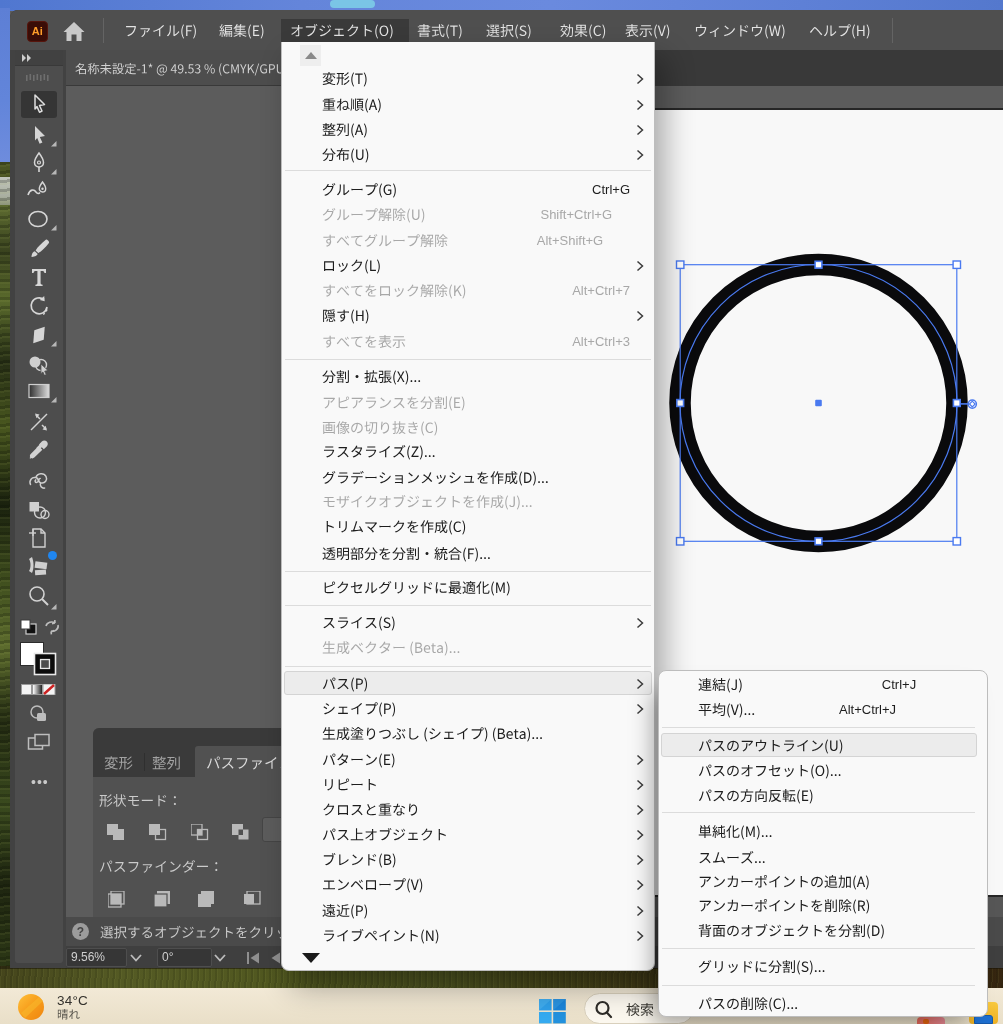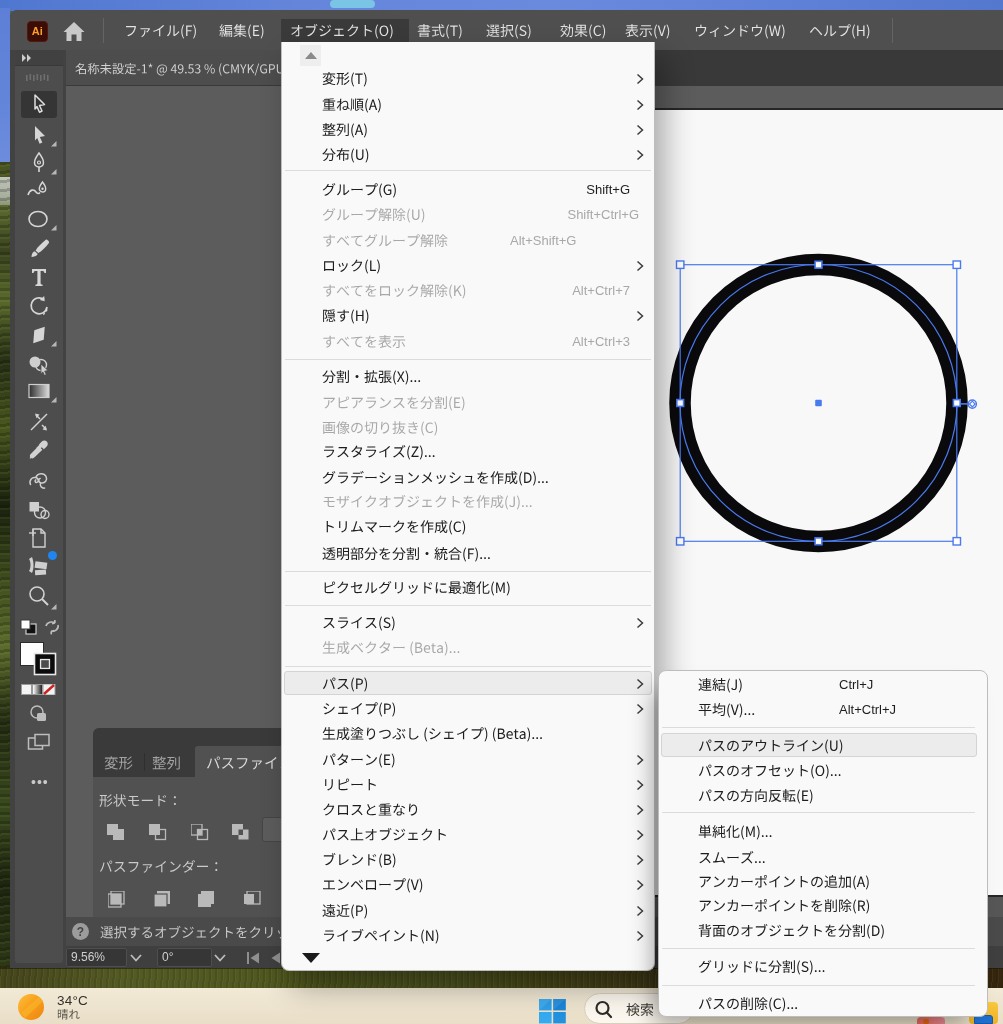--- a/index.html
+++ b/index.html
@@ -736,49 +736,49 @@
         <g fill="#1e1e1e" transform="translate(0 12.88) scale(0.01400)">
           <use href="#q89"></use>
           <use href="#q7" x="1000"></use>
           <use href="#q67" x="2000"></use>
           <use href="#q39" x="3000"></use>
           <use href="#q8" x="4000"></use>
           <use href="#q61" x="4338"></use>
           <use href="#q10" x="5027"></use>
         </g>
       </svg>
-      <div class="abs" style="left:229px;top:140px;width:120px;height:17px;color:#1e1e1e;font-size:13px;text-align:right;line-height:16px">Shift+G</div>
+      <div class="abs" style="left:229px;top:140px;width:120px;height:17px;color:#1e1e1e;font-size:13px;text-align:right;line-height:16px">Ctrl+G</div>
       <svg class="ts" style="left:41.0px;top:165.1px" width="103.6" height="17.1">
         <g fill="#a8a8a8" transform="translate(0 12.88) scale(0.01400)">
           <use href="#q89"></use>
           <use href="#q7" x="1000"></use>
           <use href="#q67" x="2000"></use>
           <use href="#q39" x="3000"></use>
           <use href="#q90" x="4000"></use>
           <use href="#q91" x="5000"></use>
           <use href="#q8" x="6000"></use>
           <use href="#q63" x="6338"></use>
           <use href="#q10" x="7059"></use>
         </g>
       </svg>
-      <div class="abs" style="left:238px;top:165px;width:120px;height:17px;color:#a8a8a8;font-size:13px;text-align:right;line-height:16px">Shift+Ctrl+G</div>
+      <div class="abs" style="left:211px;top:165px;width:120px;height:17px;color:#a8a8a8;font-size:13px;text-align:right;line-height:16px">Shift+Ctrl+G</div>
       <svg class="ts" style="left:41.0px;top:190.6px" width="126.0" height="17.1">
         <g fill="#a8a8a8" transform="translate(0 12.88) scale(0.01400)">
           <use href="#q78"></use>
           <use href="#q92" x="1000"></use>
           <use href="#q93" x="2000"></use>
           <use href="#q89" x="3000"></use>
           <use href="#q7" x="4000"></use>
           <use href="#q67" x="5000"></use>
           <use href="#q39" x="6000"></use>
           <use href="#q90" x="7000"></use>
           <use href="#q91" x="8000"></use>
         </g>
       </svg>
-      <div class="abs" style="left:229px;top:190.5px;width:120px;height:17px;color:#a8a8a8;font-size:13px;text-align:left;line-height:16px">Alt+Shift+G</div>
+      <div class="abs" style="left:229px;top:190.5px;width:120px;height:17px;color:#a8a8a8;font-size:13px;text-align:center;line-height:16px">Alt+Shift+G</div>
       <svg class="ts" style="left:41.0px;top:216.1px" width="59.1" height="17.1">
         <g fill="#1e1e1e" transform="translate(0 12.88) scale(0.01400)">
           <use href="#q94"></use>
           <use href="#q82" x="1000"></use>
           <use href="#q18" x="2000"></use>
           <use href="#q8" x="3000"></use>
           <use href="#q95" x="3338"></use>
           <use href="#q10" x="3881"></use>
         </g>
       </svg>
@@ -1200,21 +1200,21 @@
       <div class="abs" style="left:0px;top:0px;width:330px;height:346.5px;background:#f9f9f9;border:1px solid #bdbdbd;border-radius:8px;box-shadow:-12px 14px 22px -8px rgba(0,0,0,.38)"></div>
       <svg class="ts" style="left:40.0px;top:6.6px" width="45.0" height="17.1">
         <g fill="#1e1e1e" transform="translate(0 12.88) scale(0.01400)">
           <use href="#q154"></use>
           <use href="#q155" x="1000"></use>
           <use href="#q8" x="2000"></use>
           <use href="#q123" x="2338"></use>
           <use href="#q10" x="2873"></use>
         </g>
       </svg>
-      <div class="abs" style="left:181px;top:6.5px;width:120px;height:17px;color:#1e1e1e;font-size:13px;text-align:left;line-height:16px">Ctrl+J</div>
+      <div class="abs" style="left:181px;top:6.5px;width:120px;height:17px;color:#1e1e1e;font-size:13px;text-align:center;line-height:16px">Ctrl+J</div>
       <svg class="ts" style="left:40.0px;top:32.1px" width="57.2" height="17.1">
         <g fill="#1e1e1e" transform="translate(0 12.88) scale(0.01400)">
           <use href="#q156"></use>
           <use href="#q157" x="1000"></use>
           <use href="#q8" x="2000"></use>
           <use href="#q32" x="2338"></use>
           <use href="#q10" x="2913"></use>
           <use href="#q53" x="3251"></use>
           <use href="#q53" x="3529"></use>
           <use href="#q53" x="3807"></use>

